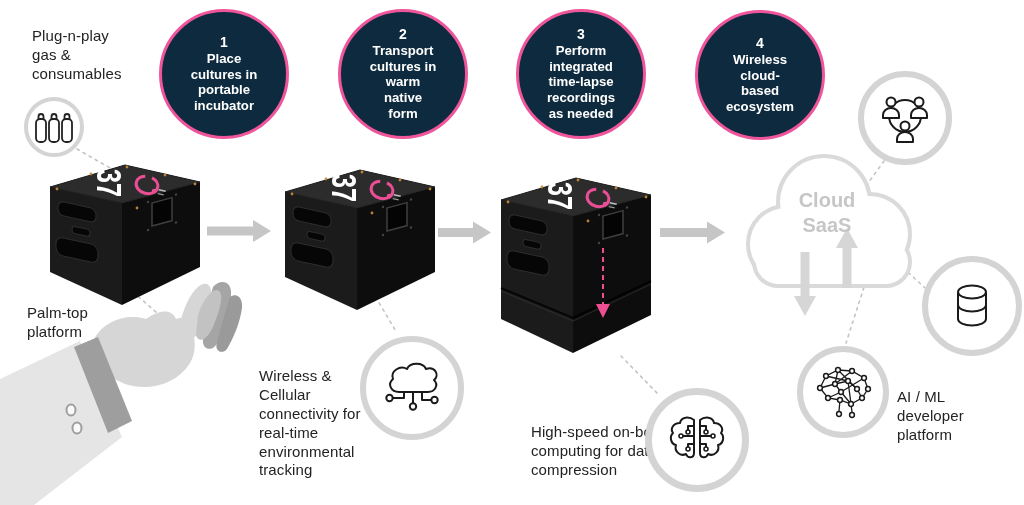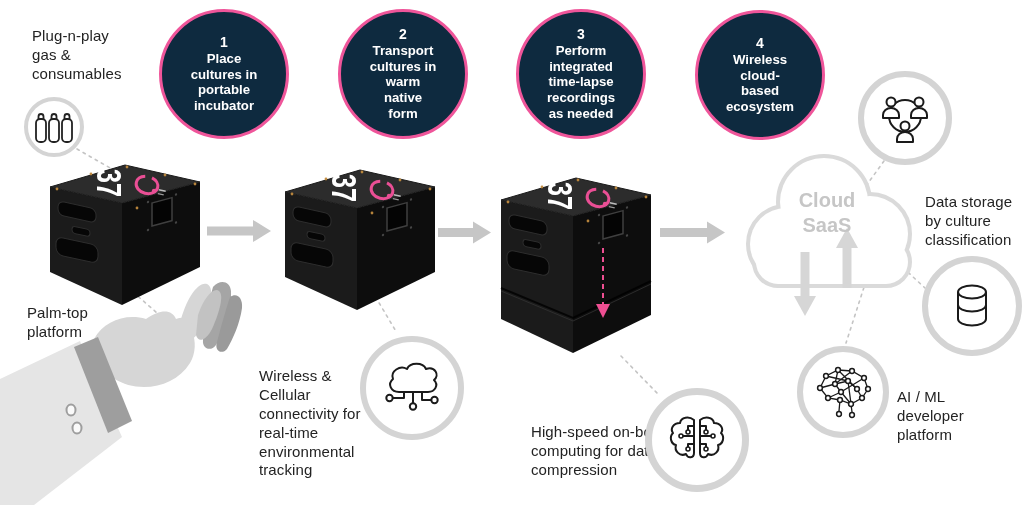--- a/index.html
+++ b/index.html
@@ -185,23 +185,20 @@
 platform</div>
   <div class="label" style="left:259px;top:367px;width:125px;">Wireless &amp;
 Cellular
 connectivity for
 real-time
 environmental
 tracking</div>
   <div class="label" style="left:483px;top:423px;width:175px;margin-left:48px;">High-speed on-board
 computing for data
 compression</div>
-  <div class="label" style="left:925px;top:193px;width:99px;">Data storage
-by culture
-classification</div>
   <div class="label" style="left:897px;top:365px;width:95px;margin-top:23px;">AI / ML
 developer
 platform</div>
 
   <div class="cloud-label" style="left:787px;top:188px;width:80px;">Cloud
 SaaS</div>
 
   <div class="icon-circle" style="left:24px;top:97px;width:60px;height:60px;border-width:4px;">
     <svg width="40" height="34" viewBox="0 0 40 34">
       <g fill="none" stroke="#222222" stroke-width="1.8" stroke-linejoin="round">

